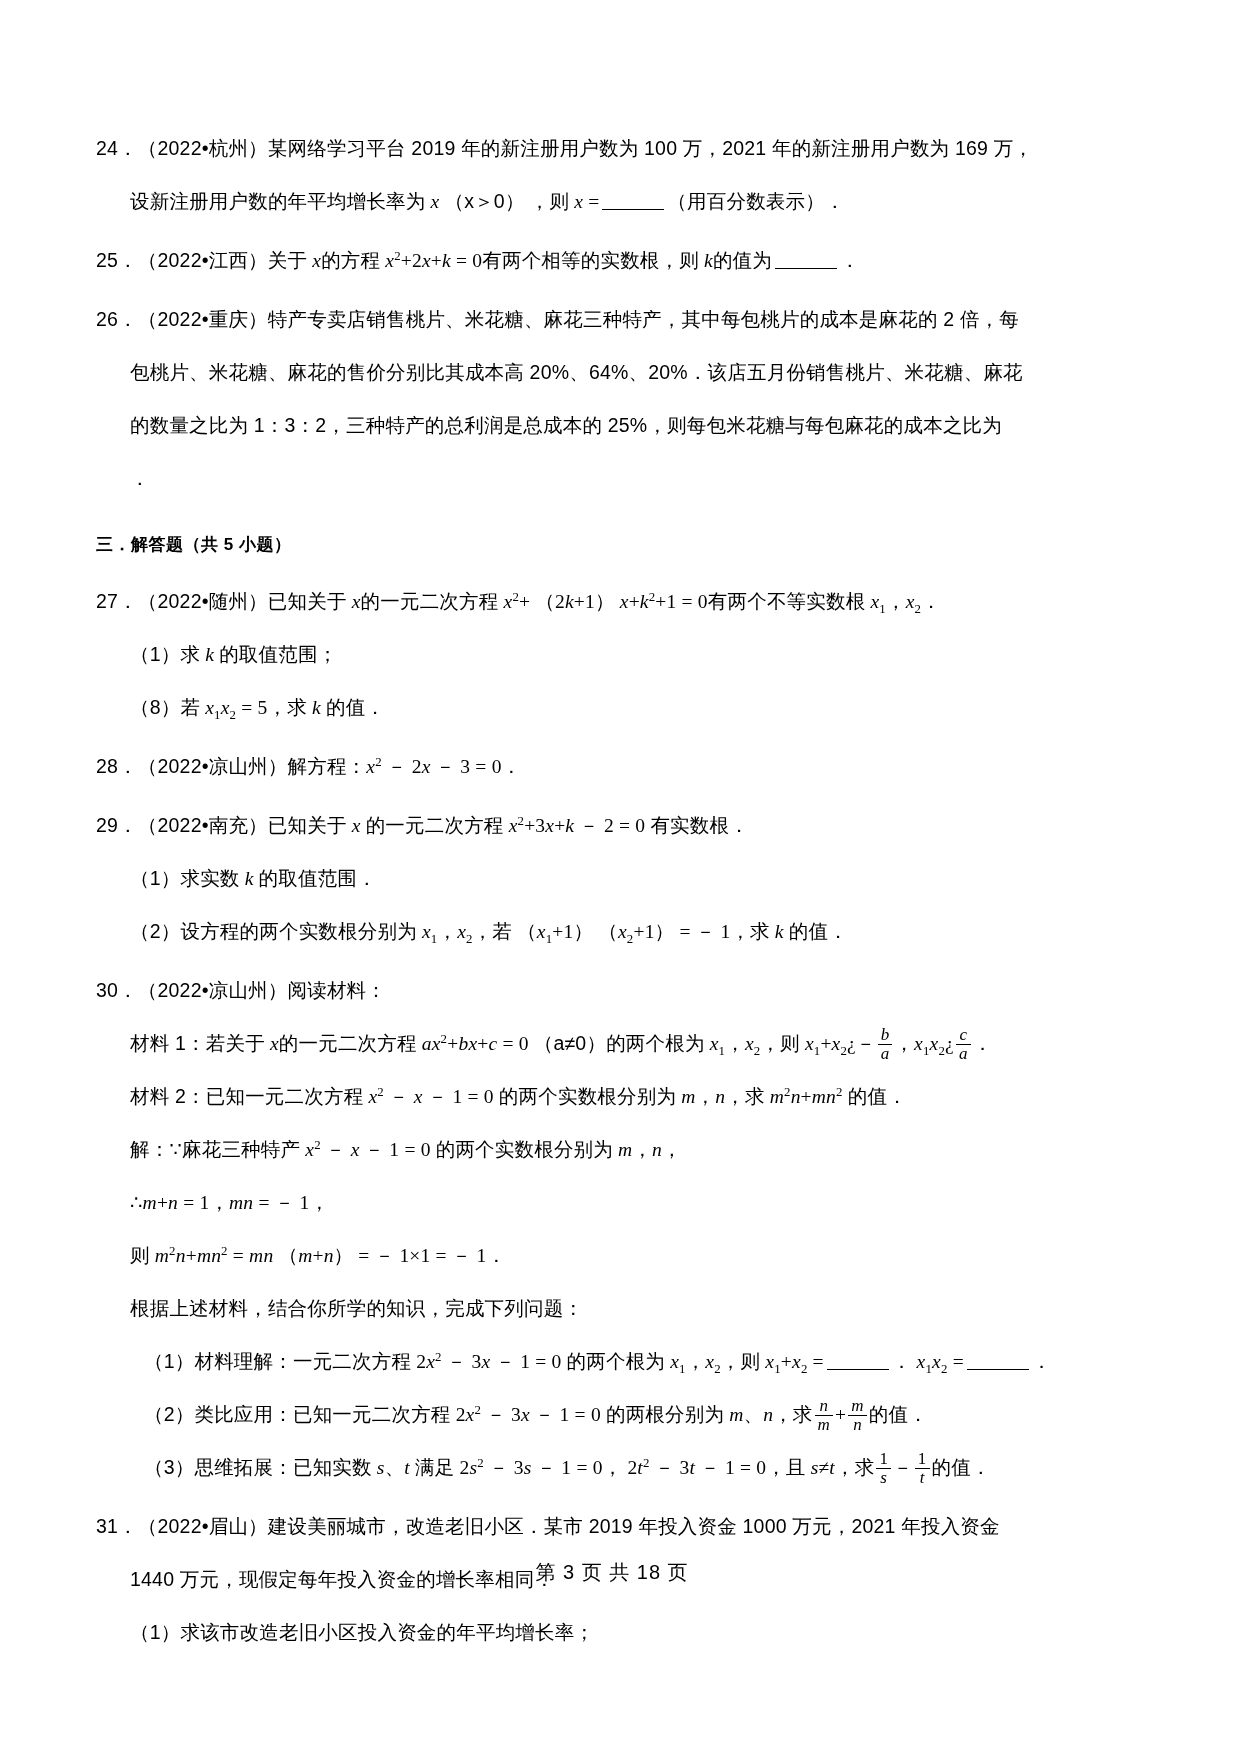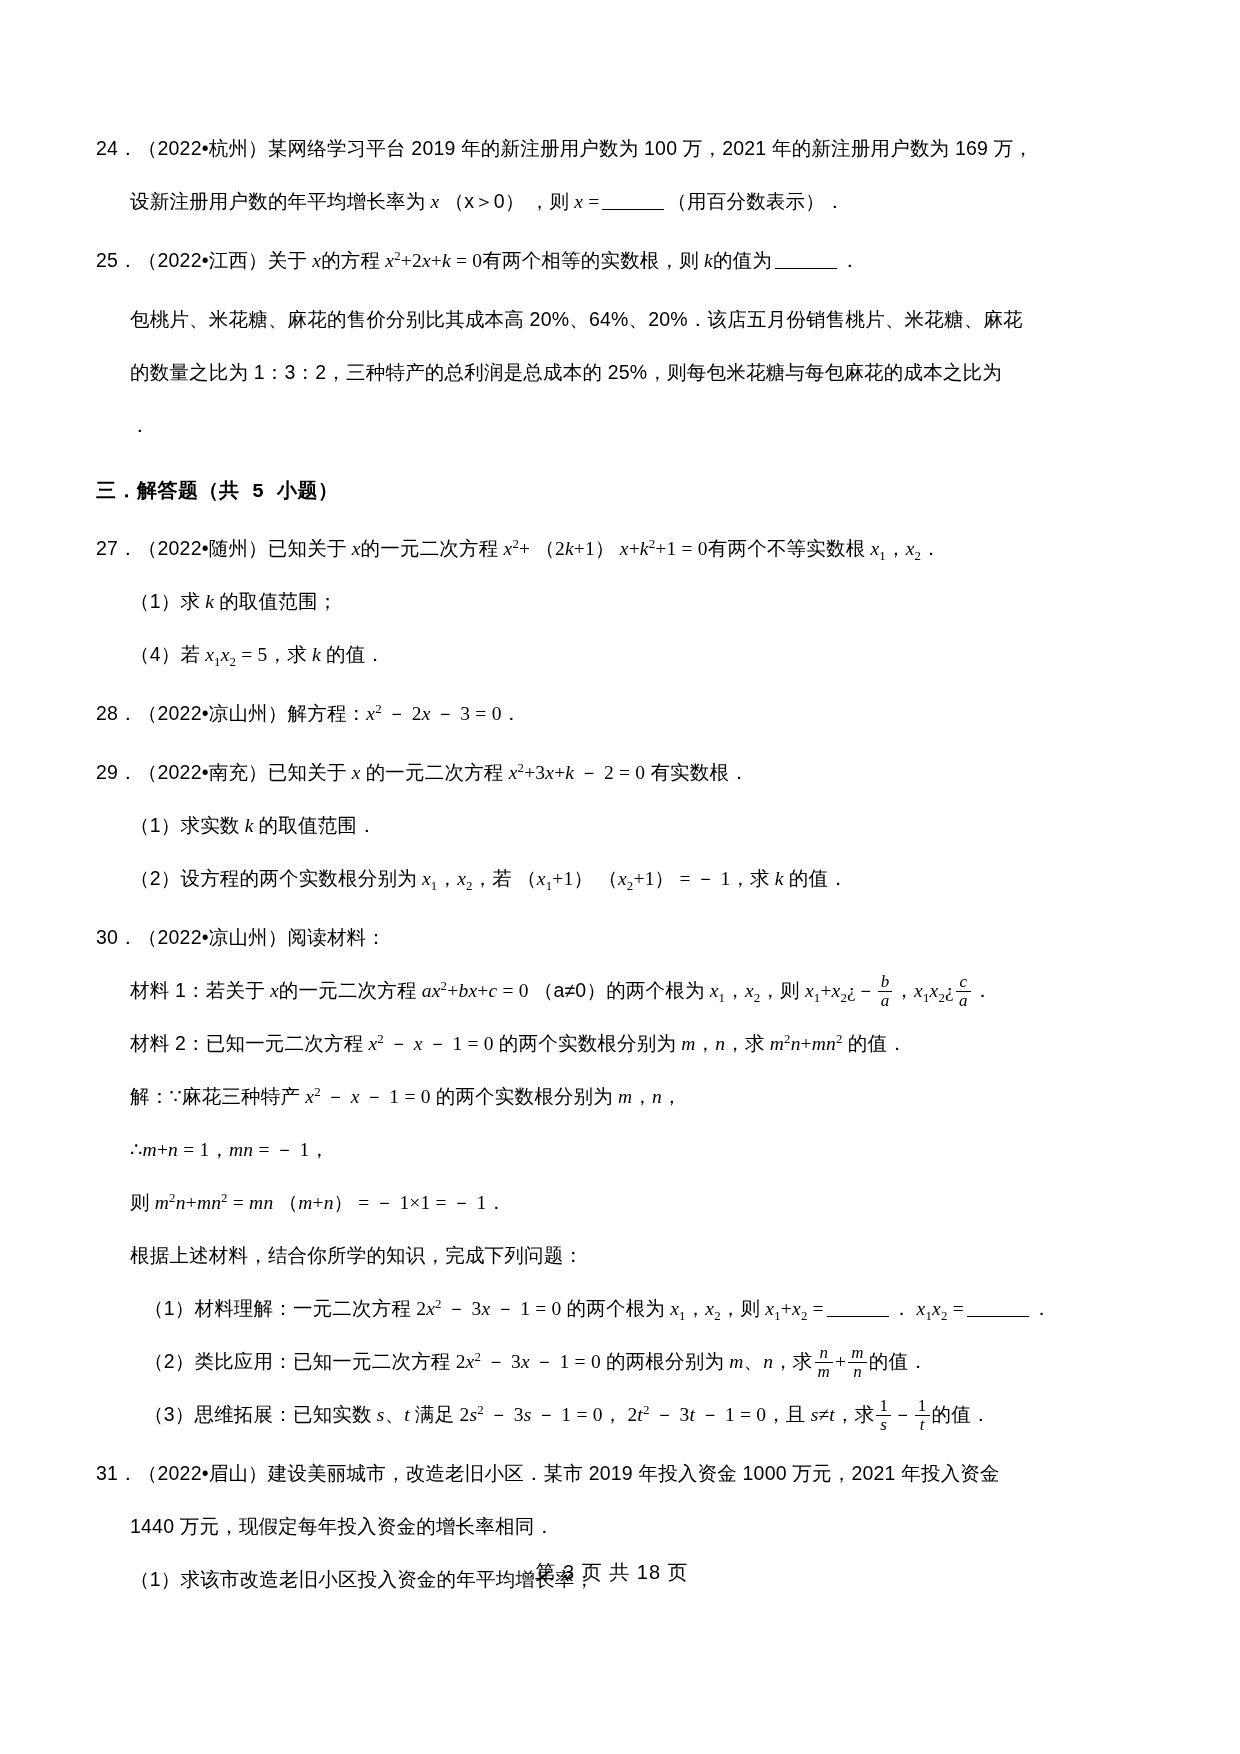--- a/index.html
+++ b/index.html
@@ -65,23 +65,23 @@
     line-height: 0;
   }
   .blank {
     display: inline-block;
     width: 62px;
     border-bottom: 1.6px solid #000;
     vertical-align: -2px;
     margin: 0 3px;
   }
   .sec-title {
-    font-family: Liberation Mono, monospace;
+    font-family: Liberation Sans, sans-serif;
     font-weight: bold;
-    font-size: 20px;
+    font-size: 17px;
     line-height: 56px;
     margin: 12px 0 2px 0;
     letter-spacing: 0.5px;
   }
   .frac {
     display: inline-block;
     vertical-align: middle;
     text-align: center;
     margin: 0 2px;
     position: relative;
@@ -142,20 +142,23 @@
     <div class="q">
       <div class="line">
         <span class="cn">25．</span><span class="cn">（2022•江西）</span><span class="cn">关于</span>
         <i>x</i><span class="cn">的方程</span>
         <span><i>x</i><sup>2</sup>+2<i>x</i>+<i>k</i> = 0</span><span class="cn">有两个相等的实数根，则</span>
         <i>k</i><span class="cn">的值为</span><span class="blank"></span><span class="cn">．</span>
       </div>
     </div>
 
     <div class="q">
+      <div class="line">
+        <span class="cn">26．</span><span class="cn">（2022•重庆）</span><span class="cn">特产专卖店销售桃片、米花糖、麻花三种特产，其中每包桃片的成本是麻花的 2 倍，每</span>
+      </div>
       <div class="line hang">
         <span class="cn">包桃片、米花糖、麻花的售价分别比其成本高 20%、64%、20%．该店五月份销售桃片、米花糖、麻花</span>
       </div>
       <div class="line hang">
         <span class="cn">的数量之比为 1：3：2，三种特产的总利润是总成本的 25%，则每包米花糖与每包麻花的成本之比为</span>
       </div>
       <div class="line hang">
         <span class="cn">．</span>
       </div>
     </div>
@@ -166,21 +169,21 @@
       <div class="line">
         <span class="cn">27．</span><span class="cn">（2022•随州）</span><span class="cn">已知关于</span>
         <i>x</i><span class="cn">的一元二次方程</span>
         <span><i>x</i><sup>2</sup>+ （2<i>k</i>+1） <i>x</i>+<i>k</i><sup>2</sup>+1 = 0</span><span class="cn">有两个不等实数根</span>
         <span><i>x</i><sub>1</sub>，<i>x</i><sub>2</sub>．</span>
       </div>
       <div class="line hang">
         <span><span class="cn">（1）求</span> <i>k</i> <span class="cn">的取值范围；</span></span>
       </div>
       <div class="line hang">
-        <span><span class="cn">（4）若</span> <i>x</i><sub>1</sub><i>x</i><sub>2</sub> = 5<span class="cn">，求</span> <i>k</i> <span class="cn">的值．</span></span>
+        <span><span class="cn">（8）若</span> <i>x</i><sub>1</sub><i>x</i><sub>2</sub> = 5<span class="cn">，求</span> <i>k</i> <span class="cn">的值．</span></span>
       </div>
     </div>
 
     <div class="q">
       <div class="line">
         <span class="cn">28．</span><span class="cn">（2022•凉山州）</span><span><span class="cn">解方程：</span><i>x</i><sup>2</sup> － 2<i>x</i> － 3 = 0．</span>
       </div>
     </div>
 
     <div class="q">

